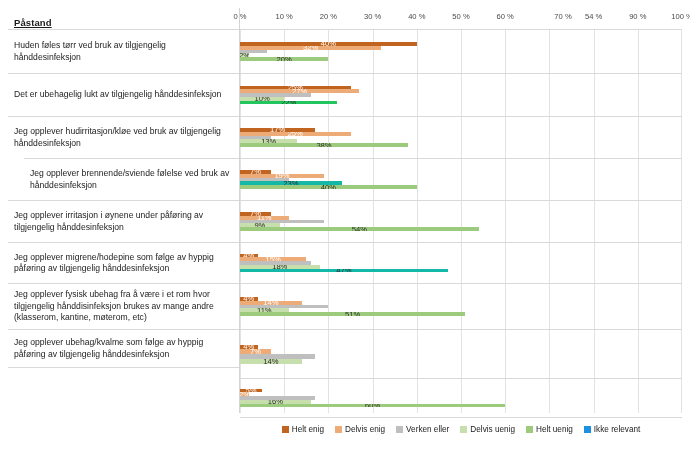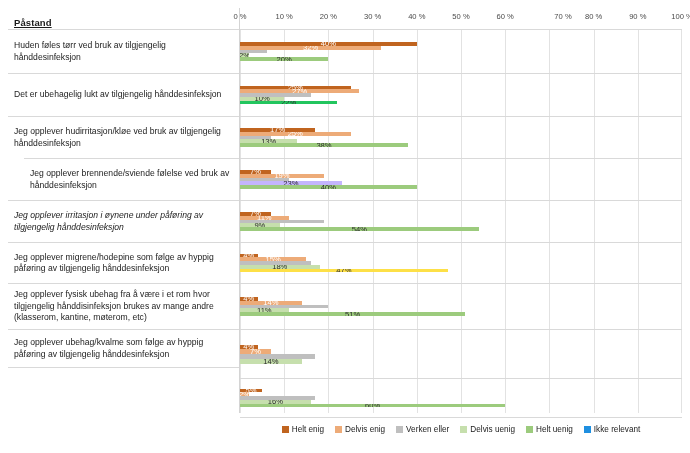--- a/index.html
+++ b/index.html
@@ -160,21 +160,21 @@
         </div>
         <div class="label-cell" style="height: 43px;">
           <span>Det er ubehagelig lukt av tilgjengelig hånddesinfeksjon</span>
         </div>
         <div class="label-cell" style="height: 42px;">
           <span>Jeg opplever hudirritasjon/kløe ved bruk av tilgjengelig hånddesinfeksjon</span>
         </div>
         <div class="label-cell" style="height: 42px; margin-left: 16px;">
           <span>Jeg opplever brennende/sviende følelse ved bruk av hånddesinfeksjon</span>
         </div>
-        <div class="label-cell" style="height: 42px; font-style: italic;">
+        <div class="label-cell" style="height: 42px;">
           <span>Jeg opplever irritasjon i øynene under påføring av tilgjengelig hånddesinfeksjon</span>
         </div>
         <div class="label-cell" style="height: 41px;">
           <span>Jeg opplever migrene/hodepine som følge av hyppig påføring av tilgjengelig hånddesinfeksjon</span>
         </div>
         <div class="label-cell" style="height: 46px;">
           <span>Jeg opplever fysisk ubehag fra å være i et rom hvor tilgjengelig hånddisinfeksjon brukes av mange andre (klasserom, kantine, møterom, etc)</span>
         </div>
         <div class="label-cell" style="height: 39px;">
           <span>Jeg opplever ubehag/kvalme som følge av hyppig påføring av tilgjengelig hånddesinfeksjon</span>
@@ -185,21 +185,21 @@
   <div id="plot-area">
     <div id="axis-labels">
         <div class="tick-label" style="left: 0px;">0 %</div>
         <div class="tick-label" style="left: 44.2px;">10 %</div>
         <div class="tick-label" style="left: 88.4px;">20 %</div>
         <div class="tick-label" style="left: 132.6px;">30 %</div>
         <div class="tick-label" style="left: 176.8px;">40 %</div>
         <div class="tick-label" style="left: 221px;">50 %</div>
         <div class="tick-label" style="left: 265.2px;">60 %</div>
         <div class="tick-label" style="left: 323px;">70 %</div>
-        <div class="tick-label" style="left: 353.6px;">80 %</div>
+        <div class="tick-label" style="left: 353.6px;">54 %</div>
         <div class="tick-label" style="left: 397.8px;">90 %</div>
         <div class="tick-label" style="left: 442px;">100 %</div>
       </div>
     <div id="bars-region">
       <div id="gridlines">
           <div class="gridline" style="left: 0px;"></div>
           <div class="gridline" style="left: 44.2px;"></div>
           <div class="gridline" style="left: 88.4px;"></div>
           <div class="gridline" style="left: 132.6px;"></div>
           <div class="gridline" style="left: 176.8px;"></div>
@@ -272,21 +272,21 @@
             <div class="bar-track">
               <div class="seg" title="Helt enig: 7%" style="width: 7%; background: rgb(192, 100, 31);">
                 <span class="seg-label-light">7%</span>
               </div>
               <div class="seg" title="Delvis enig: 19%" style="width: 19%; background: rgb(237, 171, 120);">
                 <span class="seg-label-light">19%</span>
               </div>
               <div class="seg" title="Verken eller: 11%" style="width: 11%; background: rgb(191, 191, 191);">
                 <span class="seg-label-dark"></span>
               </div>
-              <div class="seg" title="Delvis uenig: 23%" style="width: 23%; background: #c4b5fd;">
+              <div class="seg" title="Delvis uenig: 23%" style="width: 23%; background: #14b8a6;">
                 <span class="seg-label-dark">23%</span>
               </div>
               <div class="seg" title="Helt uenig: 40%" style="width: 40%; background: rgb(156, 203, 125);">
                 <span class="seg-label-dark">40%</span>
               </div>
             </div>
           </div>
           <div class="bar-row" style="height: 42px;">
             <div class="bar-track">
               <div class="seg" title="Helt enig: 7%" style="width: 7%; background: rgb(192, 100, 31);">
@@ -313,21 +313,21 @@
               </div>
               <div class="seg" title="Delvis enig: 15%" style="width: 15%; background: rgb(237, 171, 120);">
                 <span class="seg-label-light">15%</span>
               </div>
               <div class="seg" title="Verken eller: 16%" style="width: 16%; background: rgb(191, 191, 191);">
                 <span class="seg-label-dark"></span>
               </div>
               <div class="seg" title="Delvis uenig: 18%" style="width: 18%; background: rgb(198, 223, 173);">
                 <span class="seg-label-dark">18%</span>
               </div>
-              <div class="seg" title="Helt uenig: 47%" style="width: 47%; background: #fde047;">
+              <div class="seg" title="Helt uenig: 47%" style="width: 47%; background: #14b8a6;">
                 <span class="seg-label-dark">47%</span>
               </div>
             </div>
           </div>
           <div class="bar-row" style="height: 46px;">
             <div class="bar-track">
               <div class="seg" title="Helt enig: 4%" style="width: 4%; background: rgb(192, 100, 31);">
                 <span class="seg-label-light">4%</span>
               </div>
               <div class="seg" title="Delvis enig: 14%" style="width: 14%; background: rgb(237, 171, 120);">

